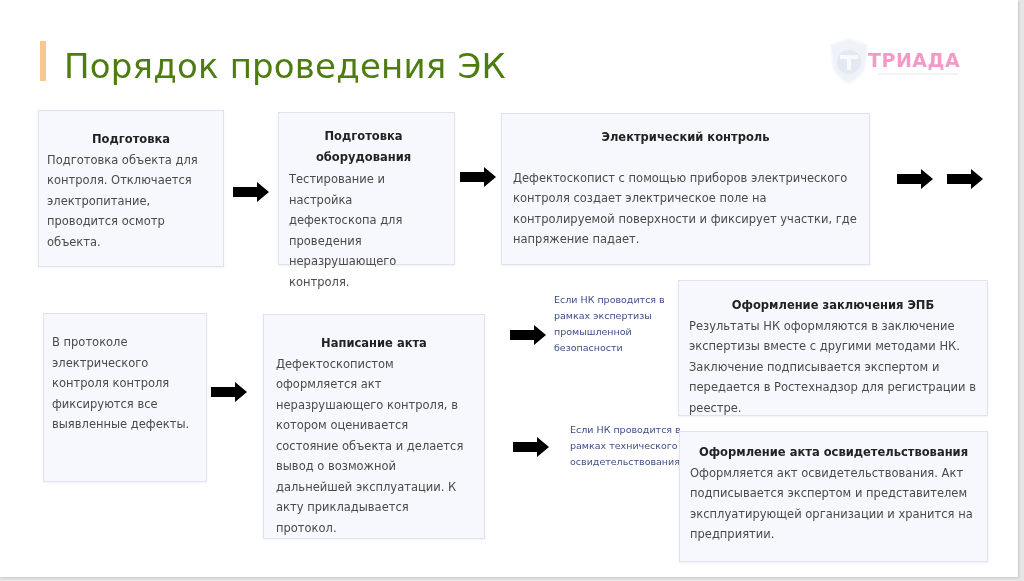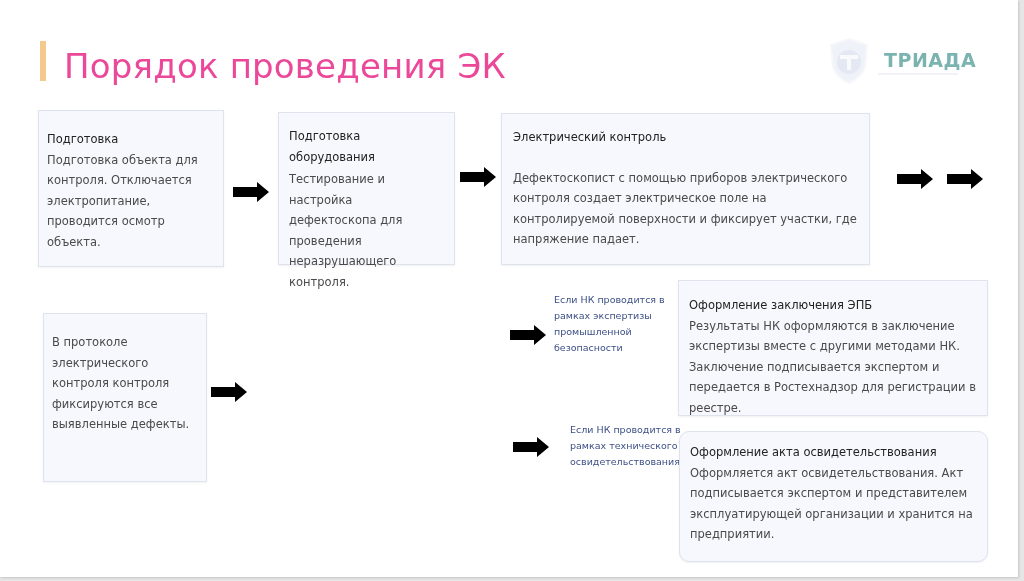--- a/index.html
+++ b/index.html
@@ -5,35 +5,35 @@
   * { box-sizing: border-box; margin: 0; padding: 0; }
   html, body { width: 1024px; height: 581px; overflow: hidden; background: #e6e6e6; }
   body { font-family: "DejaVu Sans", "Liberation Sans", sans-serif; position: relative; }
   .slide {
     position: absolute; left: 0; top: 0; width: 1018px; height: 577px;
     background: #ffffff; box-shadow: 1px 1px 2px rgba(0,0,0,0.15);
   }
   .accent-bar { position: absolute; left: 40px; top: 41px; width: 6px; height: 40px; background: #f3c98d; }
   .title {
     position: absolute; left: 64px; top: 44px; font-size: 34px; line-height: 44px;
-    color: #ec4899; font-weight: 400; letter-spacing: 0.2px; white-space: nowrap;
+    color: #4d7c0f; font-weight: 400; letter-spacing: 0.2px; white-space: nowrap;
   }
   .logo { position: absolute; left: 828px; top: 37px; width: 140px; height: 52px; opacity: 0.55; }
   .logo-text {
-    position: absolute; left: 56px; top: 12px; font-size: 19px; font-weight: 700;
-    color: #0f766e; letter-spacing: 0.5px; font-family: "DejaVu Sans", sans-serif;
+    position: absolute; left: 40px; top: 12px; font-size: 19px; font-weight: 700;
+    color: #ec4899; letter-spacing: 0.5px; font-family: "DejaVu Sans", sans-serif;
   }
   .logo-sub { position: absolute; left: 50px; top: 36px; width: 80px; height: 2px; background: #e6e9f2; }
 
   .card {
     position: absolute; background: #f7f8fd; border: 1px solid #dfe3ee;
     box-shadow: 0 1px 2px rgba(0,0,0,0.06);
     color: #3b3b3b; font-size: 11.5px; line-height: 20.5px;
   }
-  .card .h { font-weight: 400; color: #222; font-size: 11.5px; }
+  .card .h { font-weight: 700; color: #222; font-size: 11.5px; text-align: center; }
   .card .t { color: #4a4a4a; }
 
   .arrow { position: absolute; width: 36px; height: 20px; }
   .note { position: absolute; color: #3c4f86; font-size: 9.5px; line-height: 16px; }
 </style>
 </head>
 <body>
 
 <div class="slide">
   <div class="accent-bar"></div>
@@ -81,33 +81,37 @@
   </svg>
 
   <div class="card" style="left:43px; top:313px; width:164px; height:169px; padding:18px 8px 0 8px;">
     <div class="t">В протоколе электрического контроля контроля фиксируются все выявленные дефекты.</div>
   </div>
 
   <svg class="arrow" style="left:211px; top:382px;" viewBox="0 0 36 20">
     <polygon points="0,5 24,5 24,0 36,10 24,20 24,15 0,15" fill="#000"></polygon>
   </svg>
 
+  <div class="card" style="left:263px; top:314px; width:222px; height:225px; padding:18px 12px 0 12px;">
+    <div class="h">Написание акта</div>
+    <div class="t">Дефектоскопистом оформляется акт неразрушающего контроля, в котором оценивается состояние объекта и делается вывод о возможной дальнейшей эксплуатации. К акту прикладывается протокол.</div>
+  </div>
 
   <svg class="arrow" style="left:510px; top:325px;" viewBox="0 0 36 20">
     <polygon points="0,5 24,5 24,0 36,10 24,20 24,15 0,15" fill="#000"></polygon>
   </svg>
   <div class="note" style="left:554px; top:292px; width:116px;">Если НК проводится в рамках экспертизы промышленной безопасности</div>
 
   <div class="card" style="left:678px; top:280px; width:310px; height:136px; padding:14px 10px 0 10px;">
     <div class="h">Оформление заключения ЭПБ</div>
     <div class="t">Результаты НК оформляются в заключение экспертизы вместе с другими методами НК. Заключение подписывается экспертом и передается в Ростехнадзор для регистрации в реестре.</div>
   </div>
 
   <svg class="arrow" style="left:513px; top:437px;" viewBox="0 0 36 20">
     <polygon points="0,5 24,5 24,0 36,10 24,20 24,15 0,15" fill="#000"></polygon>
   </svg>
   <div class="note" style="left:554px; top:422px; width:120px;margin-left:16px;">Если НК проводится в рамках технического освидетельствования</div>
 
-  <div class="card" style="left:679px; top:431px; width:309px; height:131px; padding:10px 10px 0 10px;border-radius:10px;">
+  <div class="card" style="left:679px; top:431px; width:309px; height:131px; padding:10px 10px 0 10px;">
     <div class="h">Оформление акта освидетельствования</div>
     <div class="t">Оформляется акт освидетельствования. Акт подписывается экспертом и представителем эксплуатирующей организации и хранится на предприятии.</div>
   </div>
 </div>
 
 </body></html>

